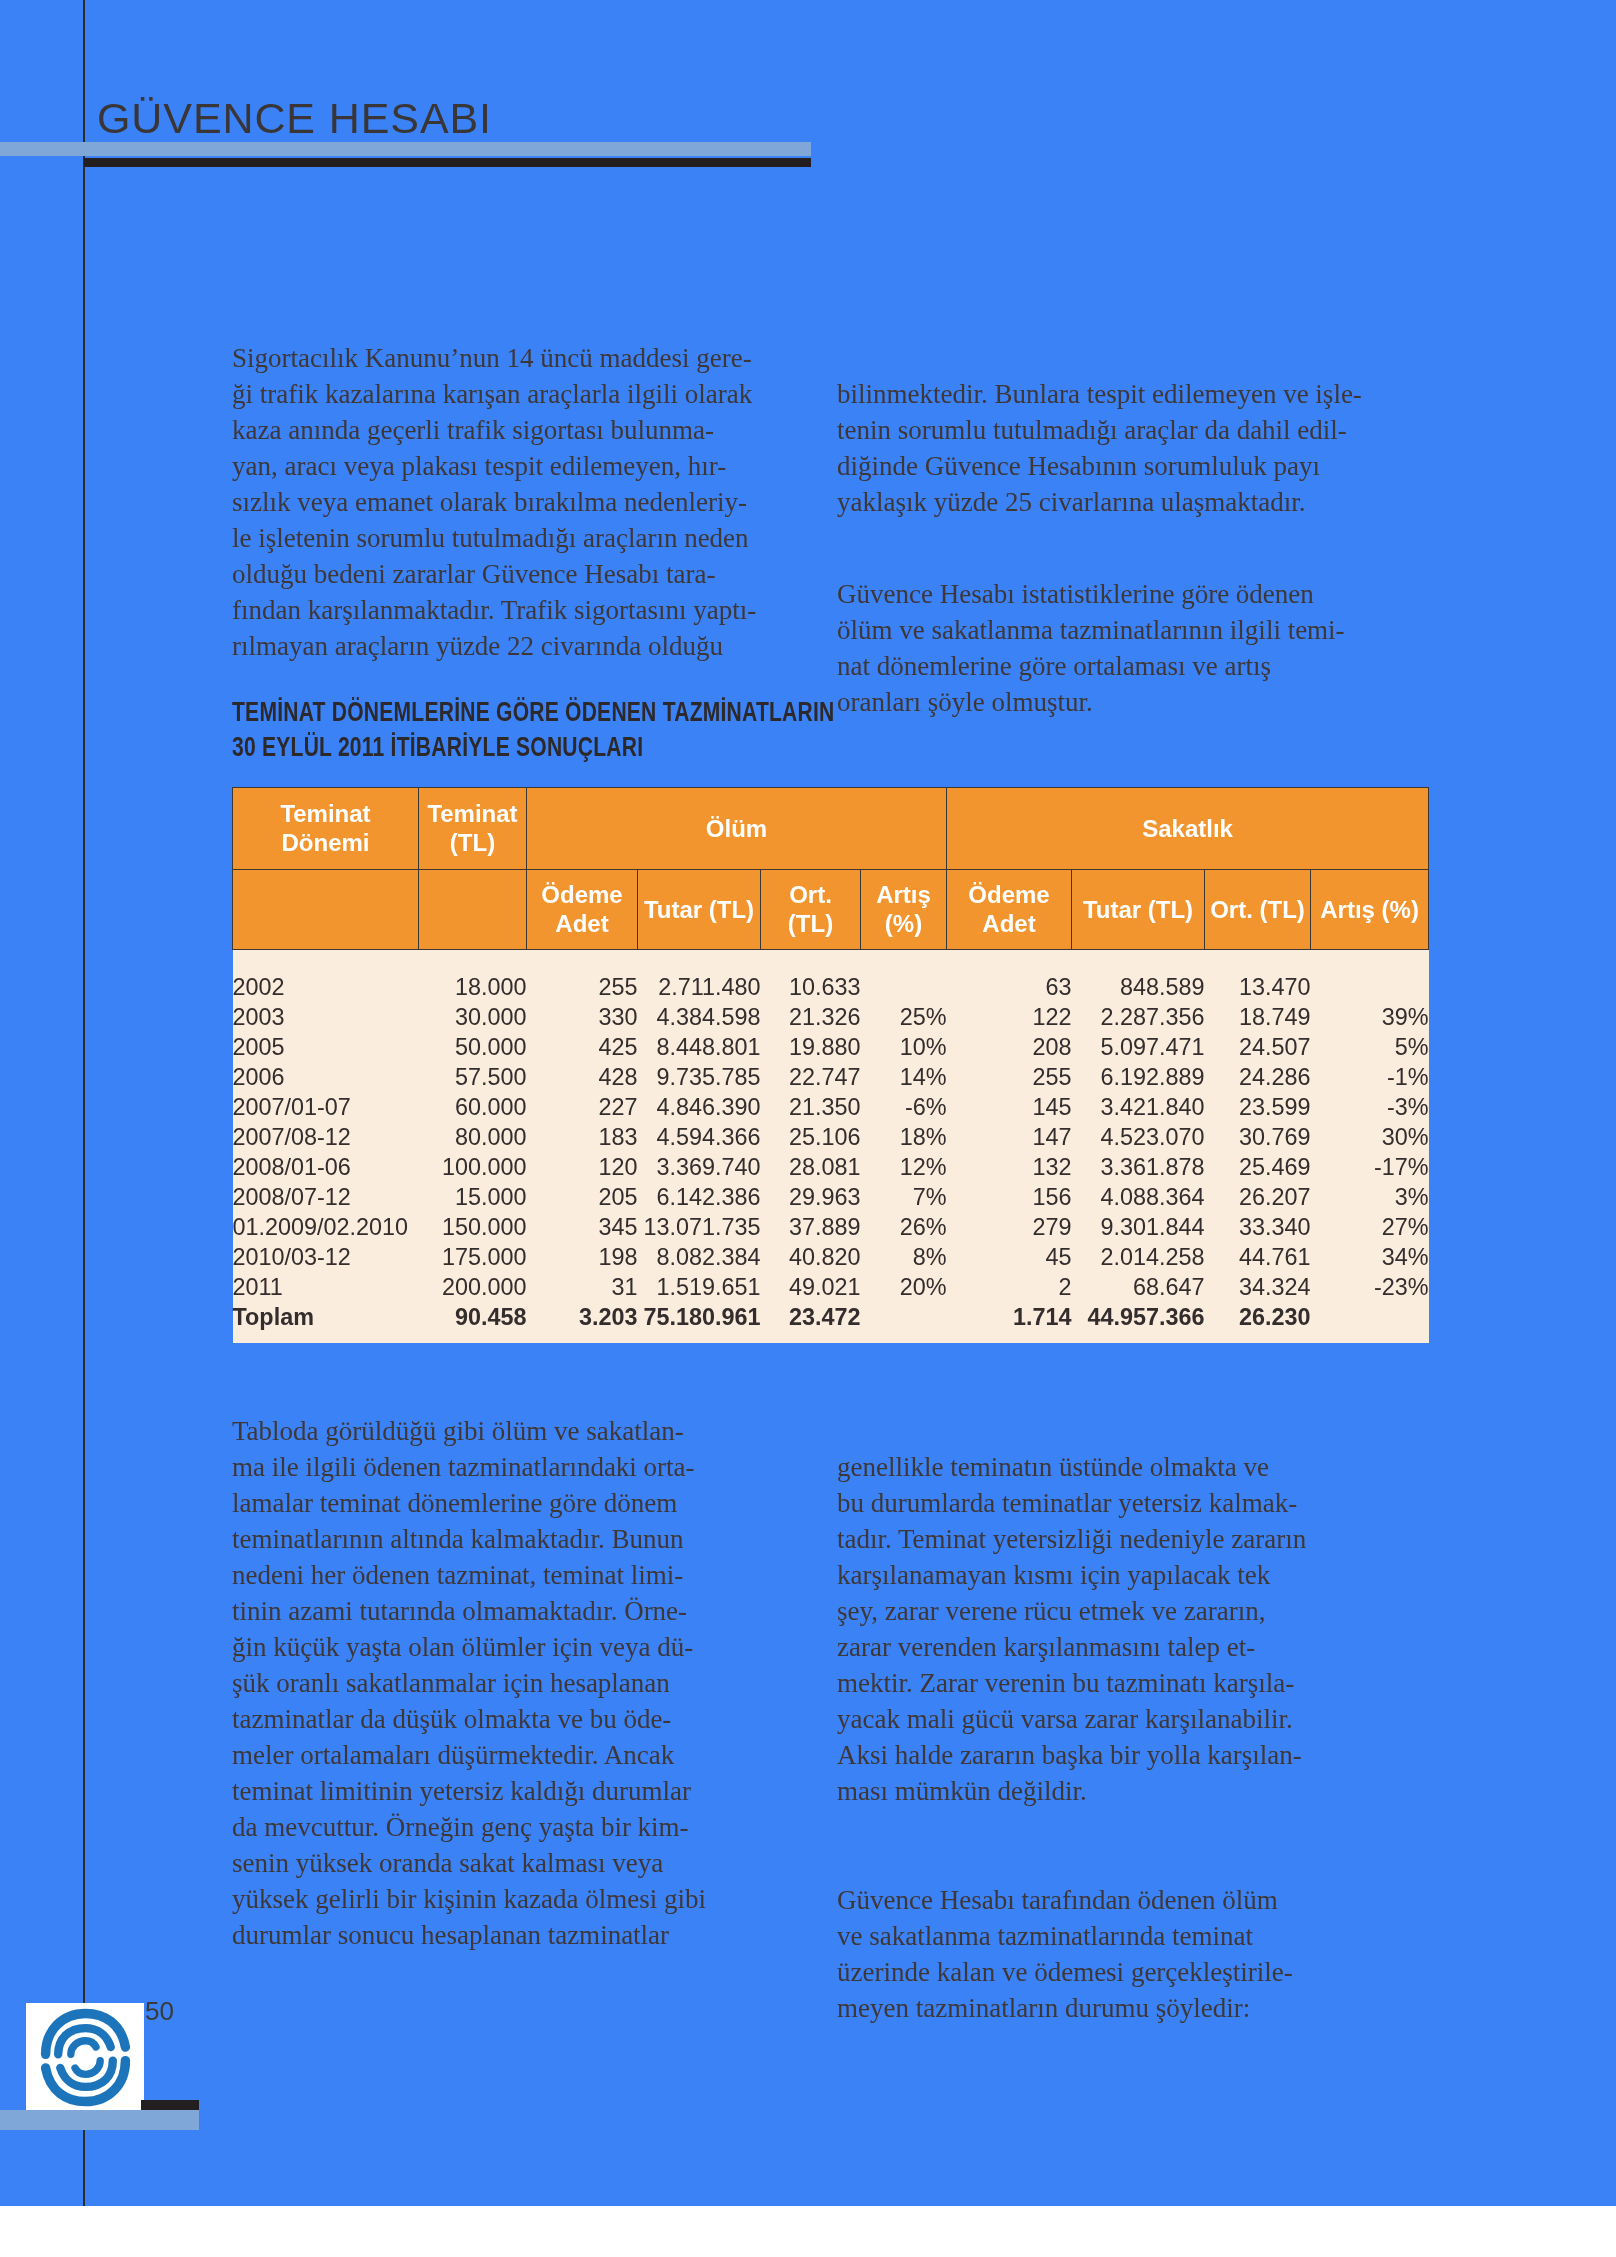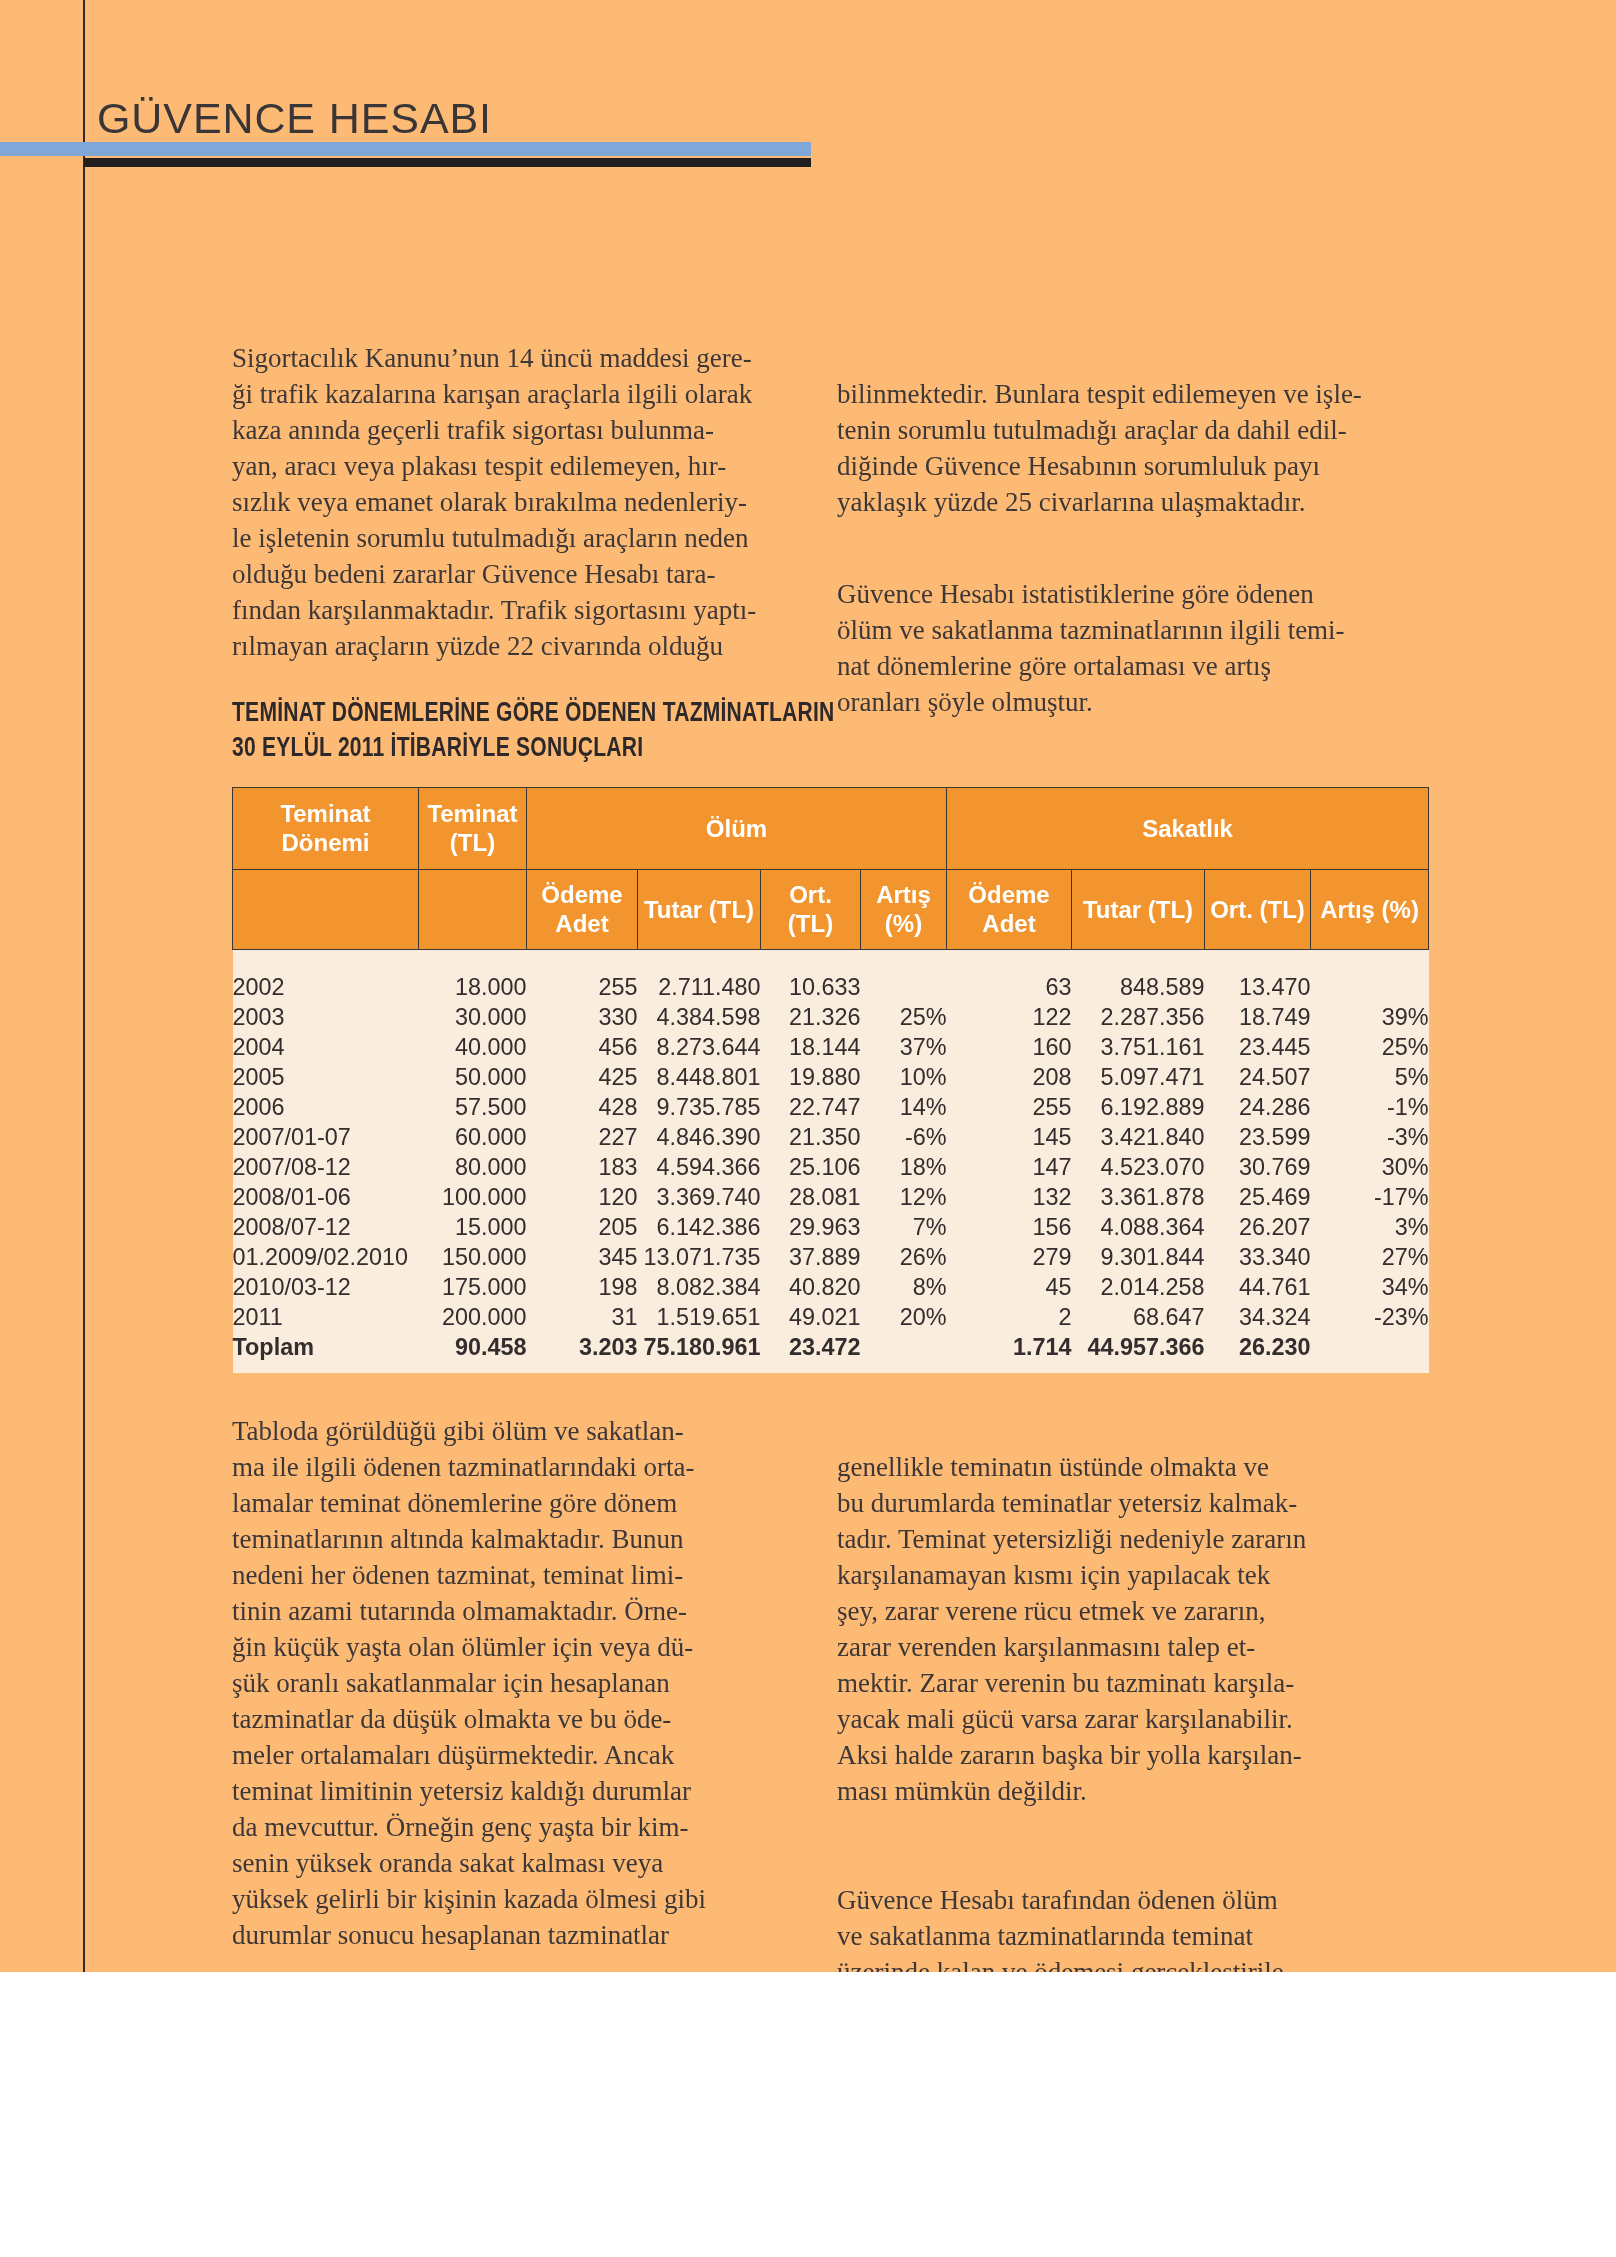--- a/index.html
+++ b/index.html
@@ -1,16 +1,16 @@
 <!DOCTYPE html>
 <html lang="tr" style="font-size:15px"><head>
 <meta charset="utf-8">
 <style>
   html,body{margin:0;padding:0;background:#ffffff;}
-  .page{position:relative;width:1616px;height:1972px;background:#fdba74;overflow:hidden;
+  .page{position:relative;width:1616px;height:2206px;background:#3b82f6;overflow:hidden;
         font-family:"Liberation Sans",sans-serif;color:#3e3738;}
   .vline{position:absolute;left:83px;top:0;width:1.9px;height:2258px;background:#2e2b2b;}
   .doc-title{position:absolute;left:97px;top:94px;font-size:43px;font-weight:400;
              letter-spacing:0.9px;color:#3a3637;white-space:nowrap;}
   .bar-blue-top{position:absolute;left:0;top:142px;width:811px;height:14px;background:#7fa8d9;}
   .bar-black-top{position:absolute;left:84px;top:158px;width:727px;height:9.4px;background:#231f20;}
 
   .textcol{position:absolute;width:600px;font-size:27px;line-height:36px;
            white-space:pre-line;color:#3e3738;font-family:Liberation Serif, serif;}
   .intro-left{left:232px;top:340px;}
@@ -139,32 +139,20 @@
           <td class="c2">330</td>
           <td class="c3">4.384.598</td>
           <td class="c4">21.326</td>
           <td class="c5">25%</td>
           <td class="c6">122</td>
           <td class="c7">2.287.356</td>
           <td class="c8">18.749</td>
           <td class="c9">39%</td>
         </tr>
         <tr>
-          <td class="c0">2004</td>
-          <td class="c1">40.000</td>
-          <td class="c2">456</td>
-          <td class="c3">8.273.644</td>
-          <td class="c4">18.144</td>
-          <td class="c5">37%</td>
-          <td class="c6">160</td>
-          <td class="c7">3.751.161</td>
-          <td class="c8">23.445</td>
-          <td class="c9">25%</td>
-        </tr>
-        <tr>
           <td class="c0">2005</td>
           <td class="c1">50.000</td>
           <td class="c2">425</td>
           <td class="c3">8.448.801</td>
           <td class="c4">19.880</td>
           <td class="c5">10%</td>
           <td class="c6">208</td>
           <td class="c7">5.097.471</td>
           <td class="c8">24.507</td>
           <td class="c9">5%</td>

